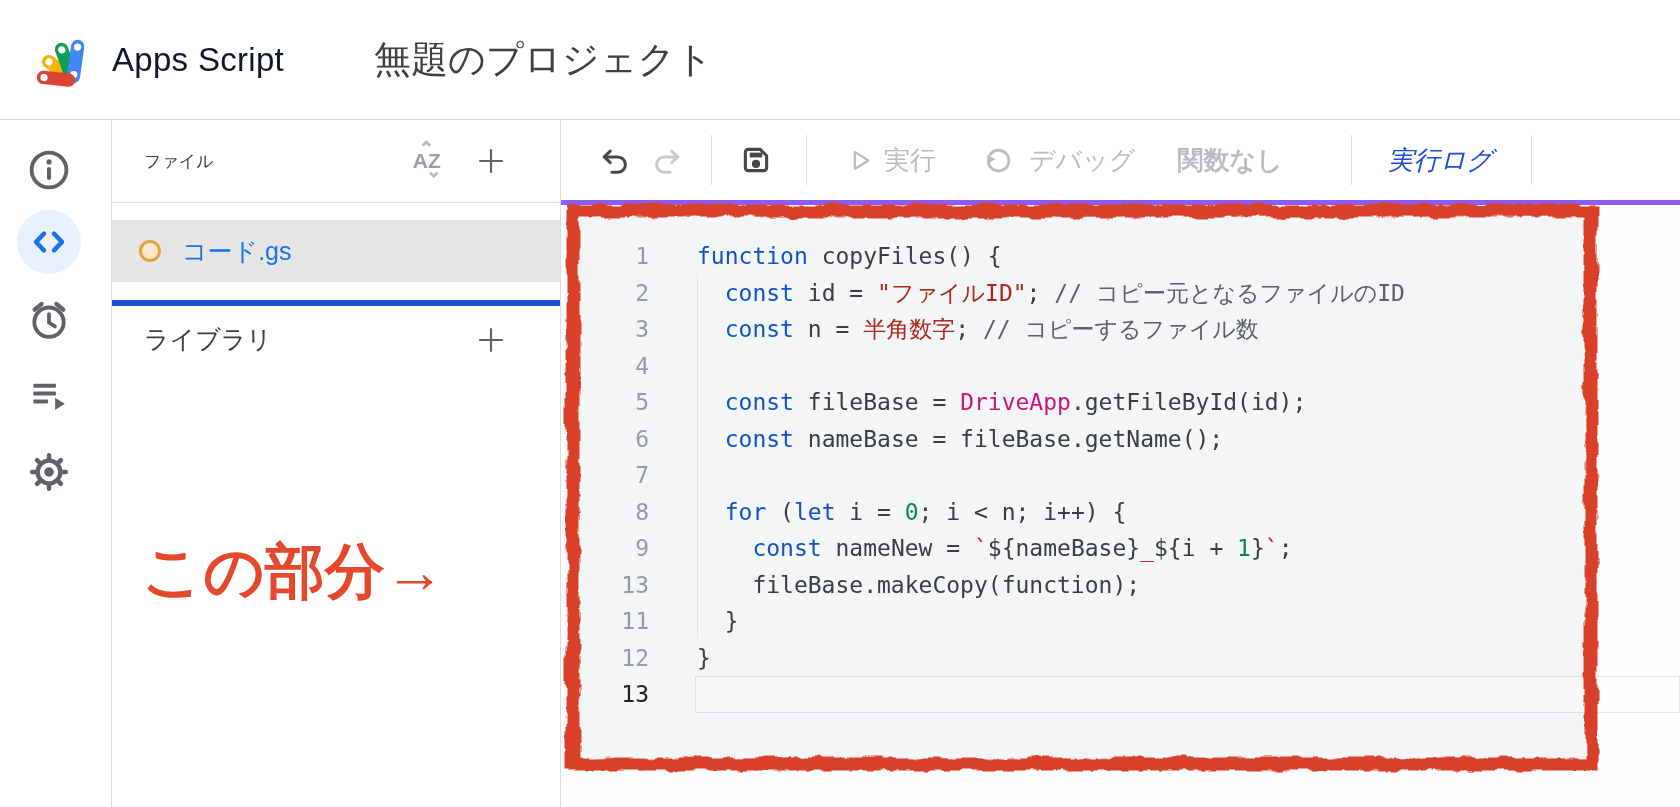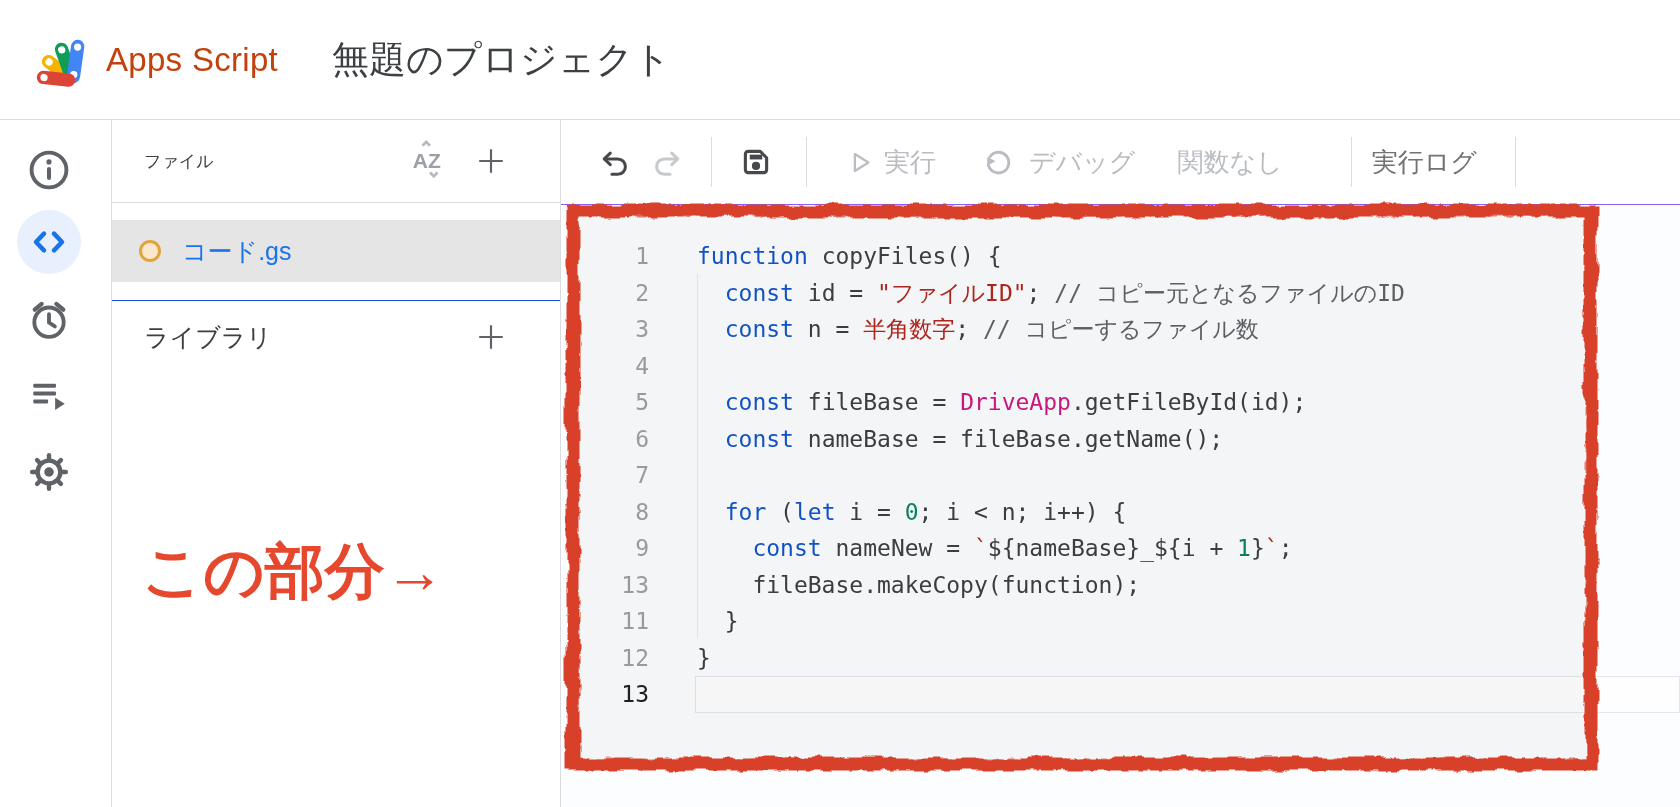--- a/index.html
+++ b/index.html
@@ -3,22 +3,22 @@
 <meta charset="utf-8">
 <style>
   * { margin:0; padding:0; box-sizing:border-box; }
   html,body { width:1680px; height:807px; overflow:hidden; background:#fff;
     font-family:"Liberation Sans","DejaVu Sans",sans-serif; }
 
   
   .app-header { height:120px; display:flex; align-items:center; padding-left:33px;
     border-bottom:1px solid #dadce0; background:#fff; }
   .logo { width:58px; height:58px; flex:none; }
-  .brand { font-size:33px; color:#c2410c; margin-left:15px; letter-spacing:.3px; }
-  .proj-title { font-size:37px; color:#3c4043; margin-left:54px; }
+  .brand { font-size:33px; color:#0f172a; margin-left:21px; letter-spacing:.3px; }
+  .proj-title { font-size:37px; color:#3c4043; margin-left:90px; }
 
   
   .main { display:flex; height:687px; }
 
   .rail { width:112px; border-right:1px solid #dadce0; display:flex; flex-direction:column;
     align-items:center; padding-right:14px; background:#fff; }
   .rail-btn { width:48px; height:48px; display:flex; align-items:center; justify-content:center;
     background:none; border:none; cursor:pointer; }
   .rail-btn.active { width:64px; height:64px; background:#e8f0fe; border-radius:50%; }
   .rail-btn:nth-child(1){ margin-top:26px; }
@@ -32,47 +32,47 @@
   .files-header { height:83px; display:flex; align-items:center; padding:0 54px 0 32px;
     border-bottom:1px solid #dadce0; }
   .files-title { font-size:17px; color:#3c4043; }
   .az-wrap { margin-left:auto; cursor:pointer; }
   .plus-btn { background:none; border:none; cursor:pointer; margin-left:26px; padding:0; display:flex; }
   .file-row { margin-top:17px; margin-bottom:18px; height:62px; background:#e5e5e5;
     display:flex; align-items:center; padding-left:27px; cursor:pointer; }
   .file-dot { width:22px; height:22px; border-radius:50%; border:3px solid #e2a33c;
     background:#fbe7cc; flex:none; }
   .file-label { margin-left:21px; font-size:25px; color:#1a73e8; }
-  .panel-section { height:73px; border-top:1px solid #1d4ed8; display:flex; align-items:center;
+  .panel-section { height:73px; border-top:6px solid #1d4ed8; display:flex; align-items:center;
     padding:0 54px 0 32px; }
   .panel-section.last { height:72px; border-bottom:1px solid #dadce0; }
   .panel-section .section-title { font-size:25px; color:#3c4043; }
   .panel-section .plus-btn { margin-left:auto; }
   .annotation { position:absolute; left:0; width:100%; top:412px; text-align:left;
     padding-left:30px; font-size:60px; font-weight:bold; color:#e5482d;
     font-family:"Liberation Sans","DejaVu Sans",sans-serif; }
 
   
   .editor { flex:1; position:relative; background:#fcfdfe; }
-  .toolbar { height:85px; border-bottom:1px solid #8b5cf6; display:flex; align-items:center;
+  .toolbar { height:85px; border-bottom:5px solid #8b5cf6; display:flex; align-items:center;
     padding-left:38px; background:#fff; }
   .tb-btn { background:none; border:none; cursor:pointer; padding:0; display:flex; align-items:center; }
   .tb-sep { width:1px; height:50px; background:#dadce0; flex:none; }
   .tb-label { font-size:26px; }
   .disabled-txt { color:#b9bdc2; }
   .t-undo { margin-left:0; }
   .t-redo { margin-left:18px; }
   .sep1 { margin-left:28px; }
   .t-save { margin-left:27px; }
   .sep2 { margin-left:33px; }
   .t-run { margin-left:40px; gap:10px; }
   .t-debug { margin-left:46px; gap:16px; }
-  .t-fn { margin-left:42px; background:none; border:none; cursor:default; }
+  .t-fn { margin-left:42px; background:none; border:none; cursor:default;font-weight:bold; }
   .sep3 { margin-left:68px; }
-  .t-logs { margin-left:20px; color:#737373; }
+  .t-logs { margin-left:36px; color:#1d4ed8;font-style:italic; }
   .sep4 { margin-left:38px; }
 
   .code-area { position:relative; padding-top:33px;
     font-family:"DejaVu Sans Mono","Liberation Mono",monospace; font-size:23px; }
   .indent-guide { position:absolute; left:136px; top:69px; width:1px; height:365px; background:#e8eaed; }
   .code-line { display:flex; height:36.5px; line-height:36.5px; white-space:pre; }
   .gutter { width:88px; text-align:right; color:#9aa0a6; flex:none; user-select:none; }
   .content { margin-left:46px; padding-left:2px; }
   .code-line.current .gutter { color:#202124; }
   .code-line.current .content { flex:1; border:1px solid #e3e6ea; background:#fefefe;

